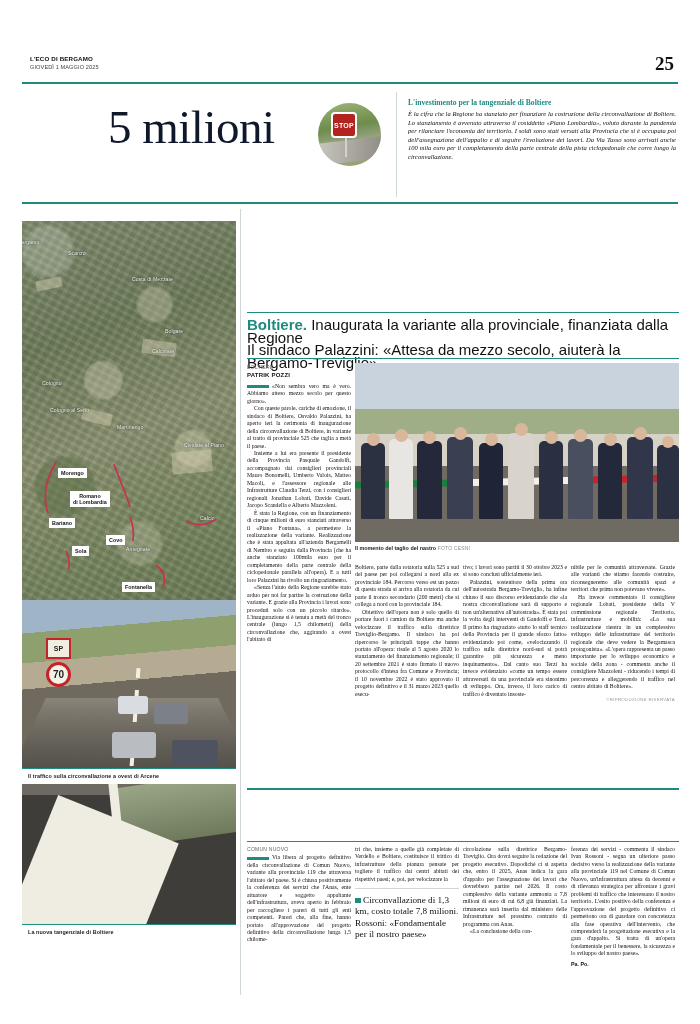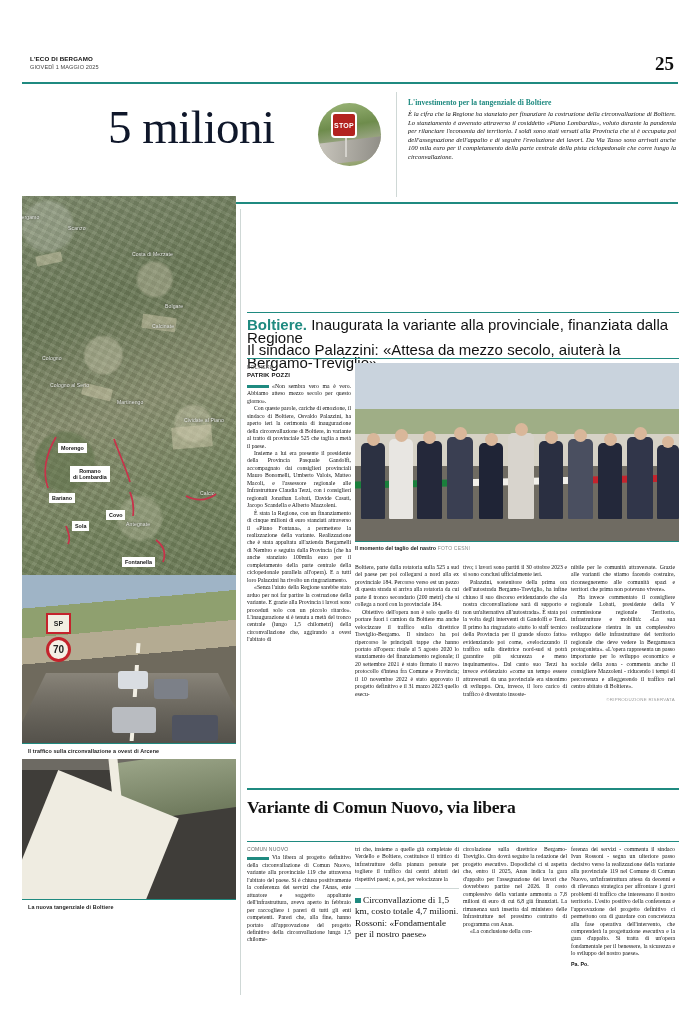--- a/index.html
+++ b/index.html
@@ -69,21 +69,21 @@
   .hero-body {
     position:absolute; left:408px; top:110px; width:268px;
     font-family:"Liberation Serif", serif; font-style:italic;
     font-size:6.55px; line-height:8.6px; color:#111; text-align:justify;
   }
   .rule-hero {
     position:absolute; left:22px; top:202px; width:656px; height:2.2px; background:#1f8a80;
   }
 
   
-  .left-rail { position:absolute; left:22px; top:196px; width:176px; }
+  .left-rail { position:absolute; left:22px; top:221px; width:176px; }
   .map-photo {
     position:relative; width:214px; height:379px; overflow:hidden;
     background:#6d7a5e;
   }
   .map-photo .terrain {
     position:absolute; inset:0;
     background:
       radial-gradient(circle at 12% 8%, rgba(255,255,255,.18) 0 6%, transparent 7%),
       radial-gradient(circle at 62% 22%, rgba(210,205,180,.35) 0 5%, transparent 6%),
       radial-gradient(circle at 38% 42%, rgba(230,225,200,.3) 0 7%, transparent 8%),
@@ -391,35 +391,34 @@
   </div>
   <div class="col" style="left:571px;top:564px;">
     <p class="first">nibile per le comunità attraversate. Grazie alle varianti che stiamo facendo costruire, riconsegneremo alle comunità spazi e territori che prima non potevano vivere».</p>
     <p>Ha invece commentato il consigliere regionale Lobati, presidente della V commissione regionale Territorio, infrastrutture e mobilità: «La sua realizzazione rientra in un complessivo sviluppo delle infrastrutture del territorio regionale che deve vedere la Bergamasca protagonista». «L'opera rappresenta un passo importante per lo sviluppo economico e sociale della zona - commenta anche il consigliere Mazzoleni - riducendo i tempi di percorrenza e alleggerendo il traffico nel centro abitato di Boltiere».</p>
     <div class="copyright">©RIPRODUZIONE RISERVATA</div>
   </div>
 
   <div class="rule-mid"></div>
 
   <div class="headline2">
-    <div>Variante di Comun Nuovo, via libera</div>
   </div>
   <div class="rule-sub3"></div>
 
   <div class="col" style="left:247px;top:846px;">
     <div class="kicker-place">COMUN NUOVO</div>
     <p class="first"><span class="dinkus"></span><span>Via libera al progetto definitivo della circonvallazione di Comun Nuovo, variante alla provinciale 119 che attraversa l'abitato del paese. Si è chiusa positivamente la conferenza dei servizi che l'Anas, ente attuatore e soggetto appaltante dell'infrastruttura, aveva aperto in febbraio per raccogliere i pareri di tutti gli enti competenti. Pareri che, alla fine, hanno portato all'approvazione del progetto definitivo della circonvallazione lunga 1,5 chilome-</span></p>
   </div>
 
   <div class="col" style="left:355px;top:846px;">
     <p class="first">tri che, insieme a quelle già completate di Verdello e Boltiere, costituisce il trittico di infrastrutture della pianura pensate per togliere il traffico dai centri abitati dei rispettivi paesi; e, poi, per velocizzare la</p>
   </div>
   <div class="pq-rule"></div>
   <div class="pullquote">
-    <span class="sq"></span><span>Circonvallazione di 1,5 km, costo totale 4,7 milioni. Rossoni: «Fondamentale per il nostro paese»</span>
+    <span class="sq"></span><span>Circonvallazione di 1,3 km, costo totale 7,8 milioni. Rossoni: «Fondamentale per il nostro paese»</span>
   </div>
 
   <div class="col" style="left:463px;top:846px;">
     <p class="first">circolazione sulla direttrice Bergamo-Treviglio. Ora dovrà seguire la redazione del progetto esecutivo. Dopodiché ci si aspetta che, entro il 2025, Anas indica la gara d'appalto per l'assegnazione dei lavori che dovrebbero partire nel 2026. Il costo complessivo della variante ammonta a 7,8 milioni di euro di cui 6,8 già finanziati. La rimanenza sarà inserita dal ministero delle Infrastrutture nel prossimo contratto di programma con Anas.</p>
     <p>«La conclusione della con-</p>
   </div>
 
   <div class="col" style="left:571px;top:846px;">
     <p class="first">ferenza dei servizi - commenta il sindaco Ivan Rossoni - segna un ulteriore passo decisivo verso la realizzazione della variante alla provinciale 119 nel Comune di Comun Nuovo, un'infrastruttura attesa da decenni e di rilevanza strategica per affrontare i gravi problemi di traffico che interessano il nostro territorio. L'esito positivo della conferenza e l'approvazione del progetto definitivo ci permettono ora di guardare con concretezza alla fase operativa dell'intervento, che comprenderà la progettazione esecutiva e la gara d'appalto. Si tratta di un'opera fondamentale per il benessere, la sicurezza e lo sviluppo del nostro paese».</p>
     <div class="signoff">Pa. Po.</div>

